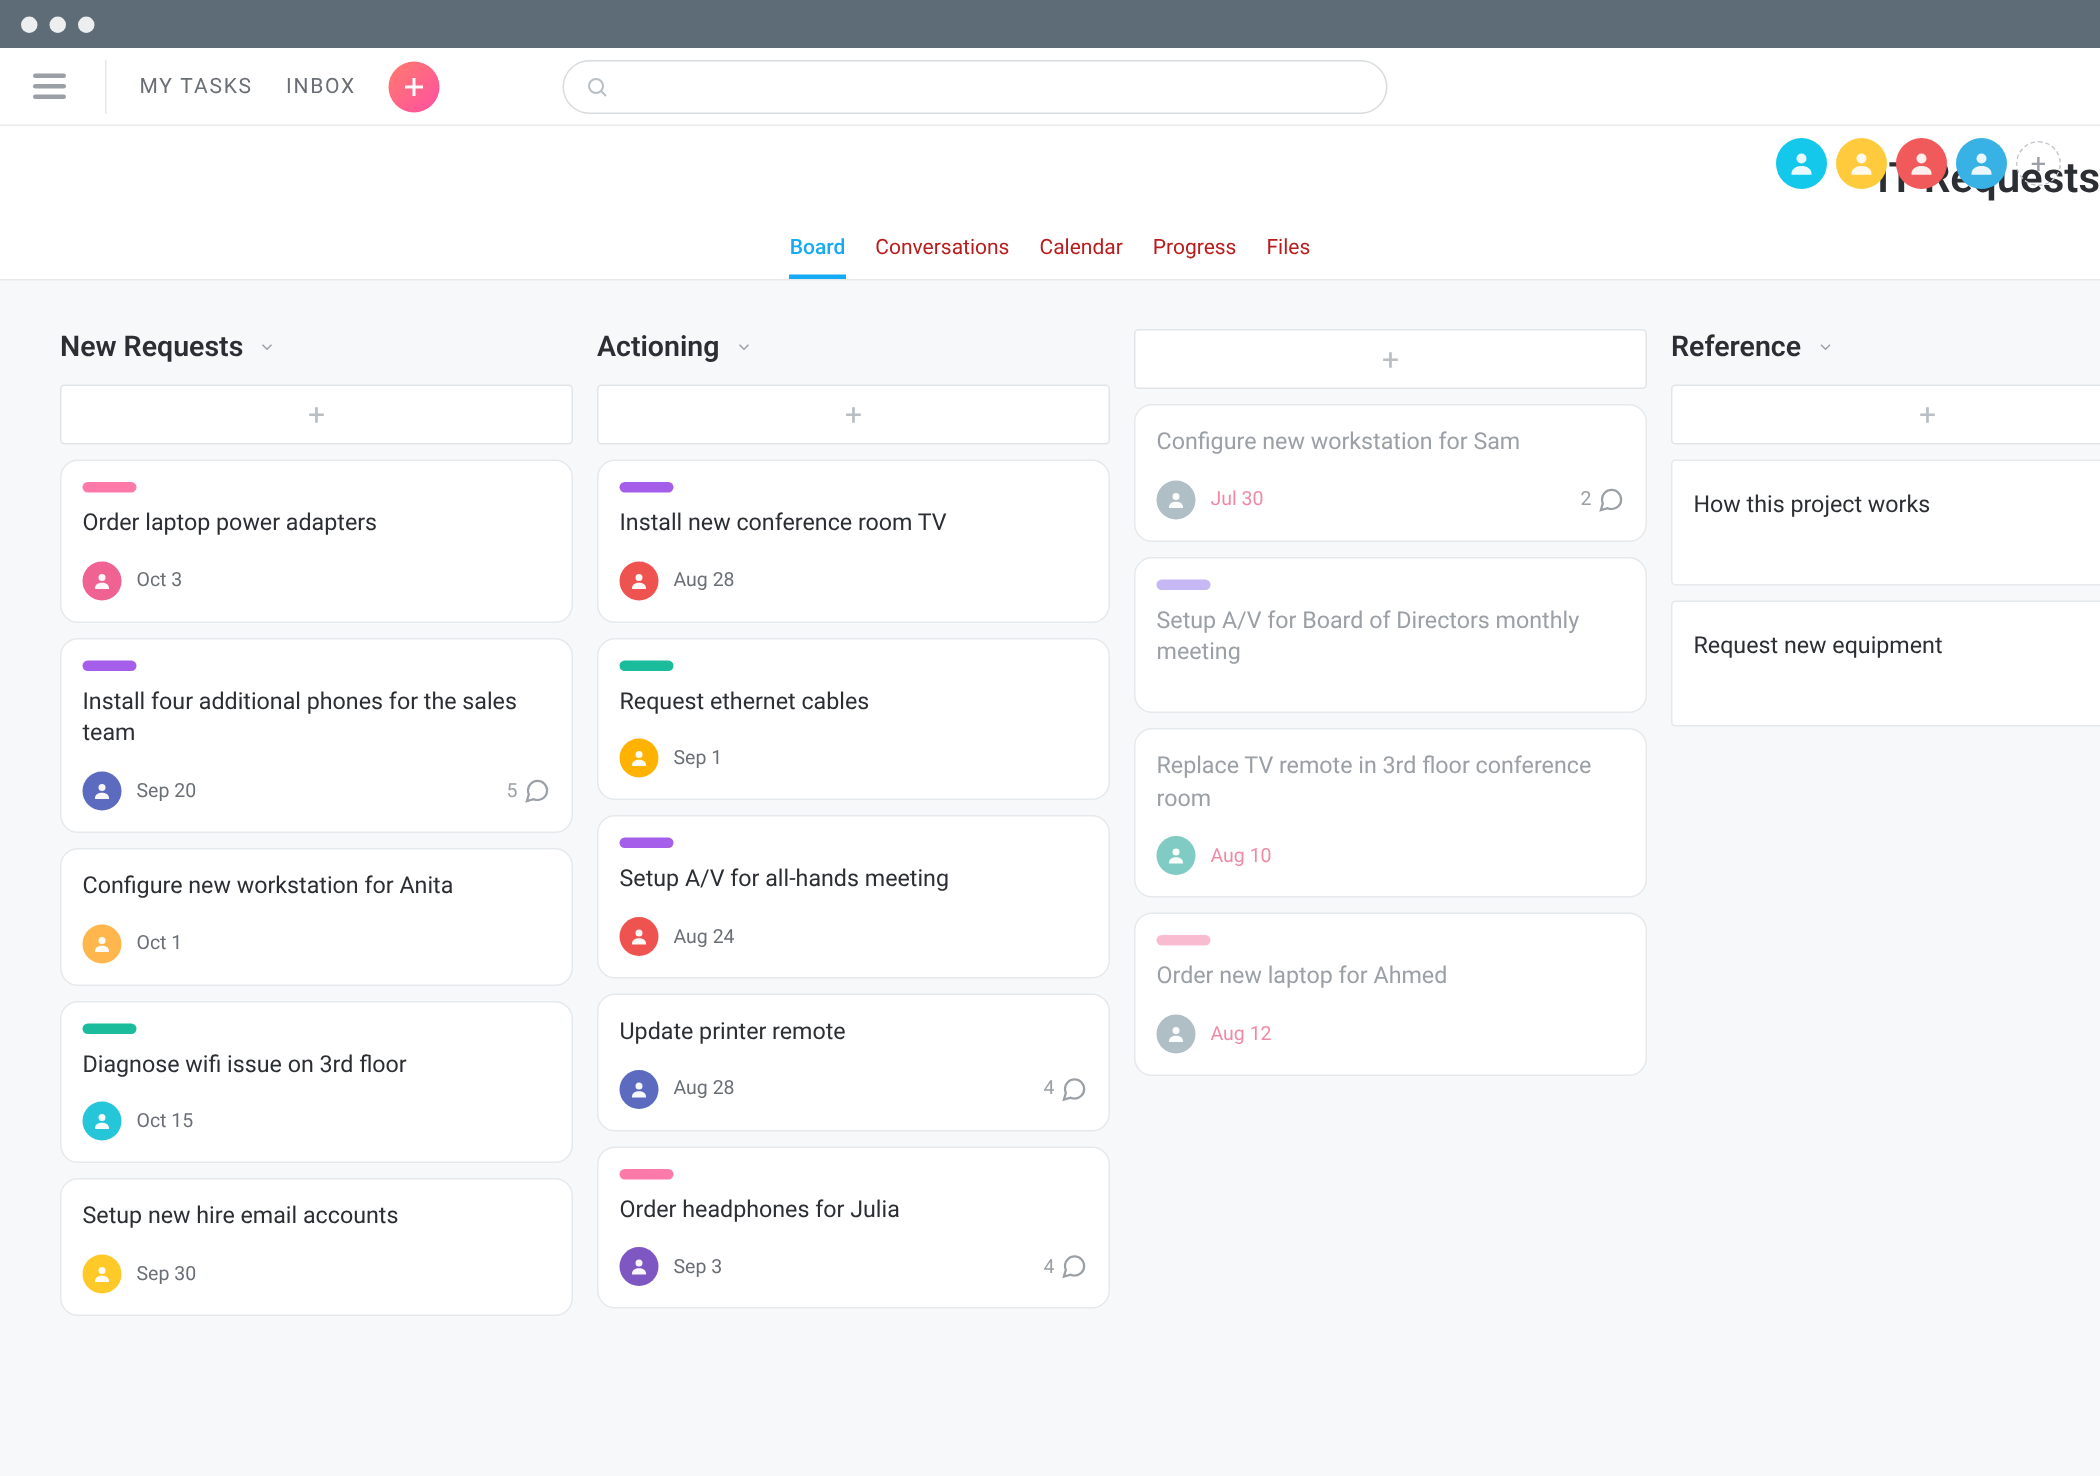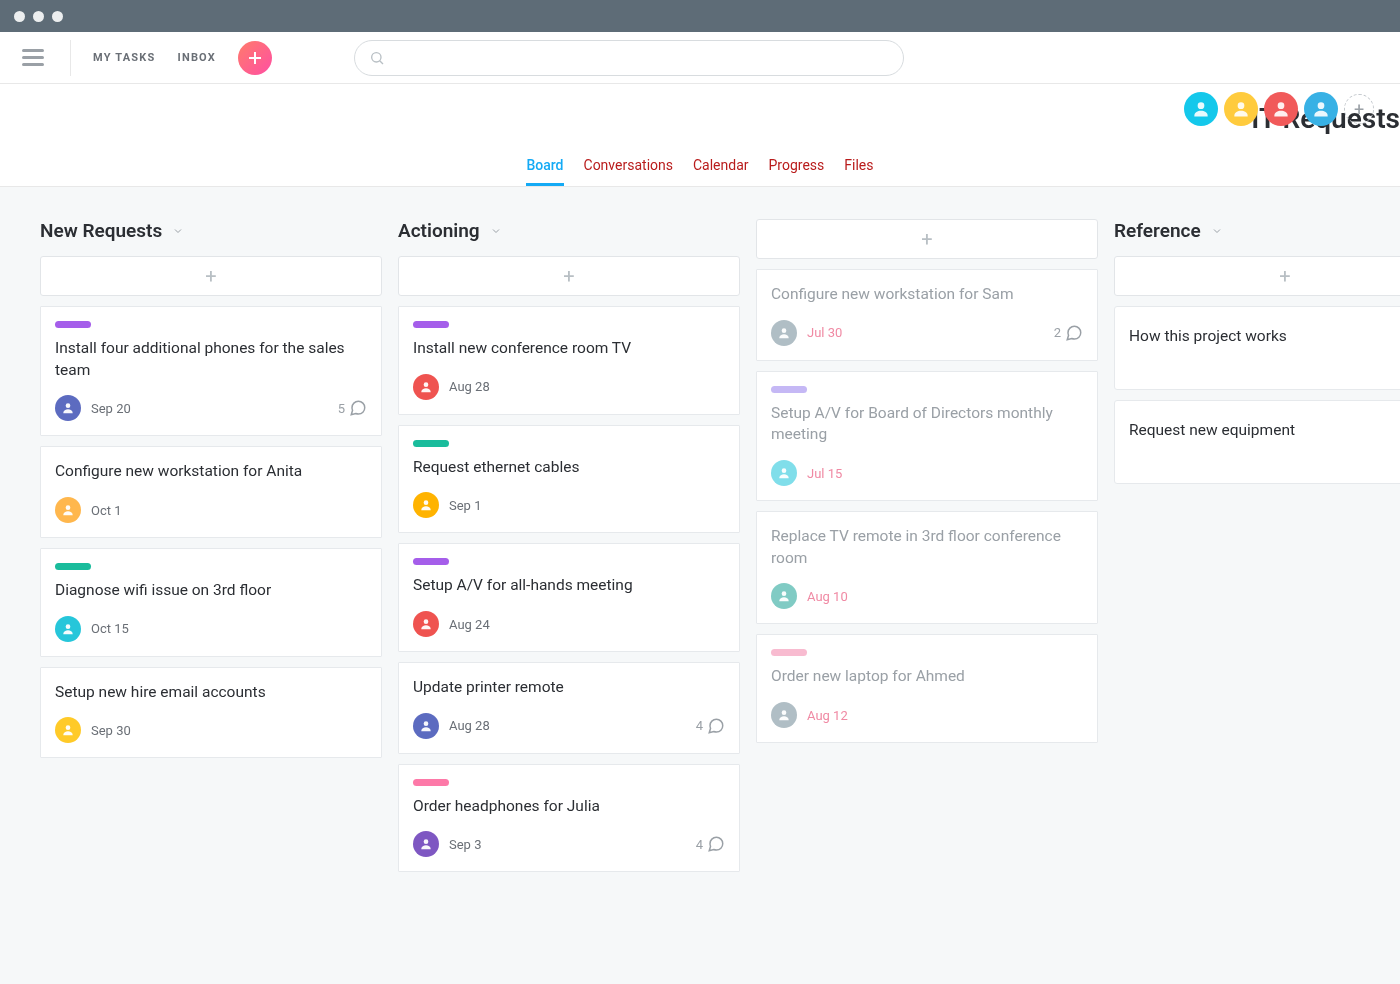--- a/index.html
+++ b/index.html
@@ -3,40 +3,40 @@
 <meta charset="utf-8">
 <style>
 * { margin:0; padding:0; box-sizing:border-box; font-family:-apple-system,BlinkMacSystemFont,"Segoe UI",Roboto,sans-serif; }
 body { background:#f6f8f9; width:1400px; height:984px; overflow:hidden; }
 .titlebar { height:32px; background:#5e6c77; display:flex; align-items:center; padding-left:14px; gap:8px; }
 .dot { width:11px; height:11px; border-radius:50%; background:#eceeef; }
 .topbar { height:52px; background:#fff; display:flex; align-items:center; padding:0 18px; gap:22px; border-bottom:1px solid #e8e8e8; }
 .hamburger { display:flex; flex-direction:column; gap:4px; padding:4px; cursor:pointer; }
 .hamburger span { width:22px; height:3px; background:#9aa0a6; border-radius:2px; }
 .divider-v { width:1px; height:36px; background:#e8e8e8; }
-.navlink { color:#6a6f76; font-size:11px; font-weight:700; letter-spacing:1.2px; cursor:pointer; }
+.navlink { color:#6a6f76; font-size:14px; font-weight:400; letter-spacing:1.2px; cursor:pointer; }
 .add-btn { width:34px; height:34px; border-radius:50%; background:linear-gradient(135deg,#ff7b6b,#ff4fa3); display:flex; align-items:center; justify-content:center; color:#fff; font-size:22px; cursor:pointer; }
 .searchbar { flex:1; max-width:550px; height:36px; border:1px solid #d8dcdf; border-radius:18px; display:flex; align-items:center; padding:0 14px; margin-left:60px; }
 .searchbar svg { color:#b8bfc4; }
 .header { background:#fff; padding:18px 0 0; border-bottom:1px solid #e8e8e8; position:relative; }
 .page-title { text-align:right; font-size:28px; font-weight:600; color:#2b2e33; }
 .avatars { position:absolute; right:26px; top:8px; display:flex; align-items:center; gap:6px; }
 .avatar { width:34px; height:34px; border-radius:50%; display:flex; align-items:center; justify-content:center; color:#fff; font-size:16px; overflow:hidden; }
 .avatar-sm { width:26px; height:26px; border-radius:50%; display:flex; align-items:center; justify-content:center; color:#fff; font-size:13px; }
 .avatar-add { width:30px; height:30px; border-radius:50%; border:1px dashed #c2c7cc; display:flex; align-items:center; justify-content:center; color:#9aa0a6; font-size:18px; cursor:pointer; }
 .tabs { display:flex; justify-content:center; gap:20px; margin-top:22px; }
 .tab { font-size:14px; color:#b91c1c; padding-bottom:10px; cursor:pointer; border-bottom:3px solid transparent; }
 .tab.active { color:#14aaf5; border-bottom-color:#14aaf5; font-weight:500; }
 .board { display:flex; gap:16px; padding:32px 40px; overflow-x:auto; }
 .col { width:342px; flex-shrink:0; }
 .col-head { display:flex; align-items:center; gap:10px; margin-bottom:14px; }
 .col-title { font-size:19px; font-weight:600; color:#2b2e33; }
 .chev { color:#9aa0a6; }
 .addcard { height:40px; border:1px solid #e2e5e8; background:#fff; border-radius:3px; display:flex; align-items:center; justify-content:center; color:#b8bfc4; font-size:20px; margin-bottom:10px; cursor:pointer; }
-.card { background:#fff; border:1px solid #e6e9ec; border-radius:1px; padding:14px; margin-bottom:10px; cursor:pointer; }
+.card { background:#fff; border:1px solid #e6e9ec; border-radius:12px; padding:14px; margin-bottom:10px; cursor:pointer; }
 .card.dim .card-title { color:#9aa0a6; }
 .tag { width:36px; height:7px; border-radius:4px; margin-bottom:10px; }
 .card-title { font-size:15.5px; color:#2b2e33; line-height:1.4; margin-bottom:14px; }
 .card-foot { display:flex; align-items:center; justify-content:space-between; }
 .foot-left { display:flex; align-items:center; gap:10px; }
 .due { font-size:13px; color:#6a6f76; }
 .due.pink { color:#f08aa4; }
 .comments { display:flex; align-items:center; gap:4px; color:#9aa0a6; font-size:13px; }
 .simple-card { background:#fff; border:1px solid #e6e9ec; border-radius:3px; padding:20px 14px 44px; margin-bottom:10px; cursor:pointer; font-size:15.5px; color:#2b2e33; }
 </style>
@@ -113,20 +113,35 @@
 <div class="board" id="board">
     <div class="col">
       <div class="col-head">
         <span class="col-title">New Requests</span>
         <svg class="chev" width="12" height="12" viewBox="0 0 24 24" fill="none" stroke="currentColor" stroke-width="2">
           <polyline points="6 9 12 15 18 9"></polyline>
         </svg>
       </div>
       <div class="addcard">+</div>
       <div class="card">
+        <div class="tag" style="background:#fd79a8"></div>
+        <div class="card-title">Order laptop power adapters</div>
+        <div class="card-foot">
+          <div class="foot-left">
+            <div class="avatar-sm" style="background:#f06292">
+              <svg width="14" height="14" viewBox="0 0 24 24" fill="rgba(255,255,255,0.95)">
+                <circle cx="12" cy="8" r="4"></circle>
+                <path d="M4 20c0-4 4-6 8-6s8 2 8 6v1H4z"></path>
+              </svg>
+            </div>
+            <span class="due">Oct 3</span>
+          </div>
+        </div>
+      </div>
+      <div class="card">
         <div class="tag" style="background:#a55eea"></div>
         <div class="card-title">Install four additional phones for the sales team</div>
         <div class="card-foot">
           <div class="foot-left">
             <div class="avatar-sm" style="background:#5c6bc0">
               <svg width="14" height="14" viewBox="0 0 24 24" fill="rgba(255,255,255,0.95)">
                 <circle cx="12" cy="8" r="4"></circle>
                 <path d="M4 20c0-4 4-6 8-6s8 2 8 6v1H4z"></path>
               </svg>
             </div>
@@ -297,31 +312,20 @@
             <span>2</span>
             <svg width="18" height="18" viewBox="0 0 24 24" fill="none" stroke="currentColor" stroke-width="2">
               <path d="M21 11.5a8.38 8.38 0 0 1-8.5 8.5 8.5 8.5 0 0 1-3.5-.74L3 21l1.74-6A8.38 8.38 0 0 1 4 11.5a8.5 8.5 0 0 1 17 0z"></path>
             </svg>
           </div>
         </div>
       </div>
       <div class="card dim">
         <div class="tag" style="background:#c5b8f5"></div>
         <div class="card-title">Setup A/V for Board of Directors monthly meeting</div>
-        <div class="card-foot">
-          <div class="foot-left">
-            <div class="avatar-sm" style="background:#80deea">
-              <svg width="14" height="14" viewBox="0 0 24 24" fill="rgba(255,255,255,0.95)">
-                <circle cx="12" cy="8" r="4"></circle>
-                <path d="M4 20c0-4 4-6 8-6s8 2 8 6v1H4z"></path>
-              </svg>
-            </div>
-            <span class="due pink">Jul 15</span>
-          </div>
-        </div>
       </div>
       <div class="card dim">
         <div class="card-title">Replace TV remote in 3rd floor conference room</div>
         <div class="card-foot">
           <div class="foot-left">
             <div class="avatar-sm" style="background:#80cbc4">
               <svg width="14" height="14" viewBox="0 0 24 24" fill="rgba(255,255,255,0.95)">
                 <circle cx="12" cy="8" r="4"></circle>
                 <path d="M4 20c0-4 4-6 8-6s8 2 8 6v1H4z"></path>
               </svg>

